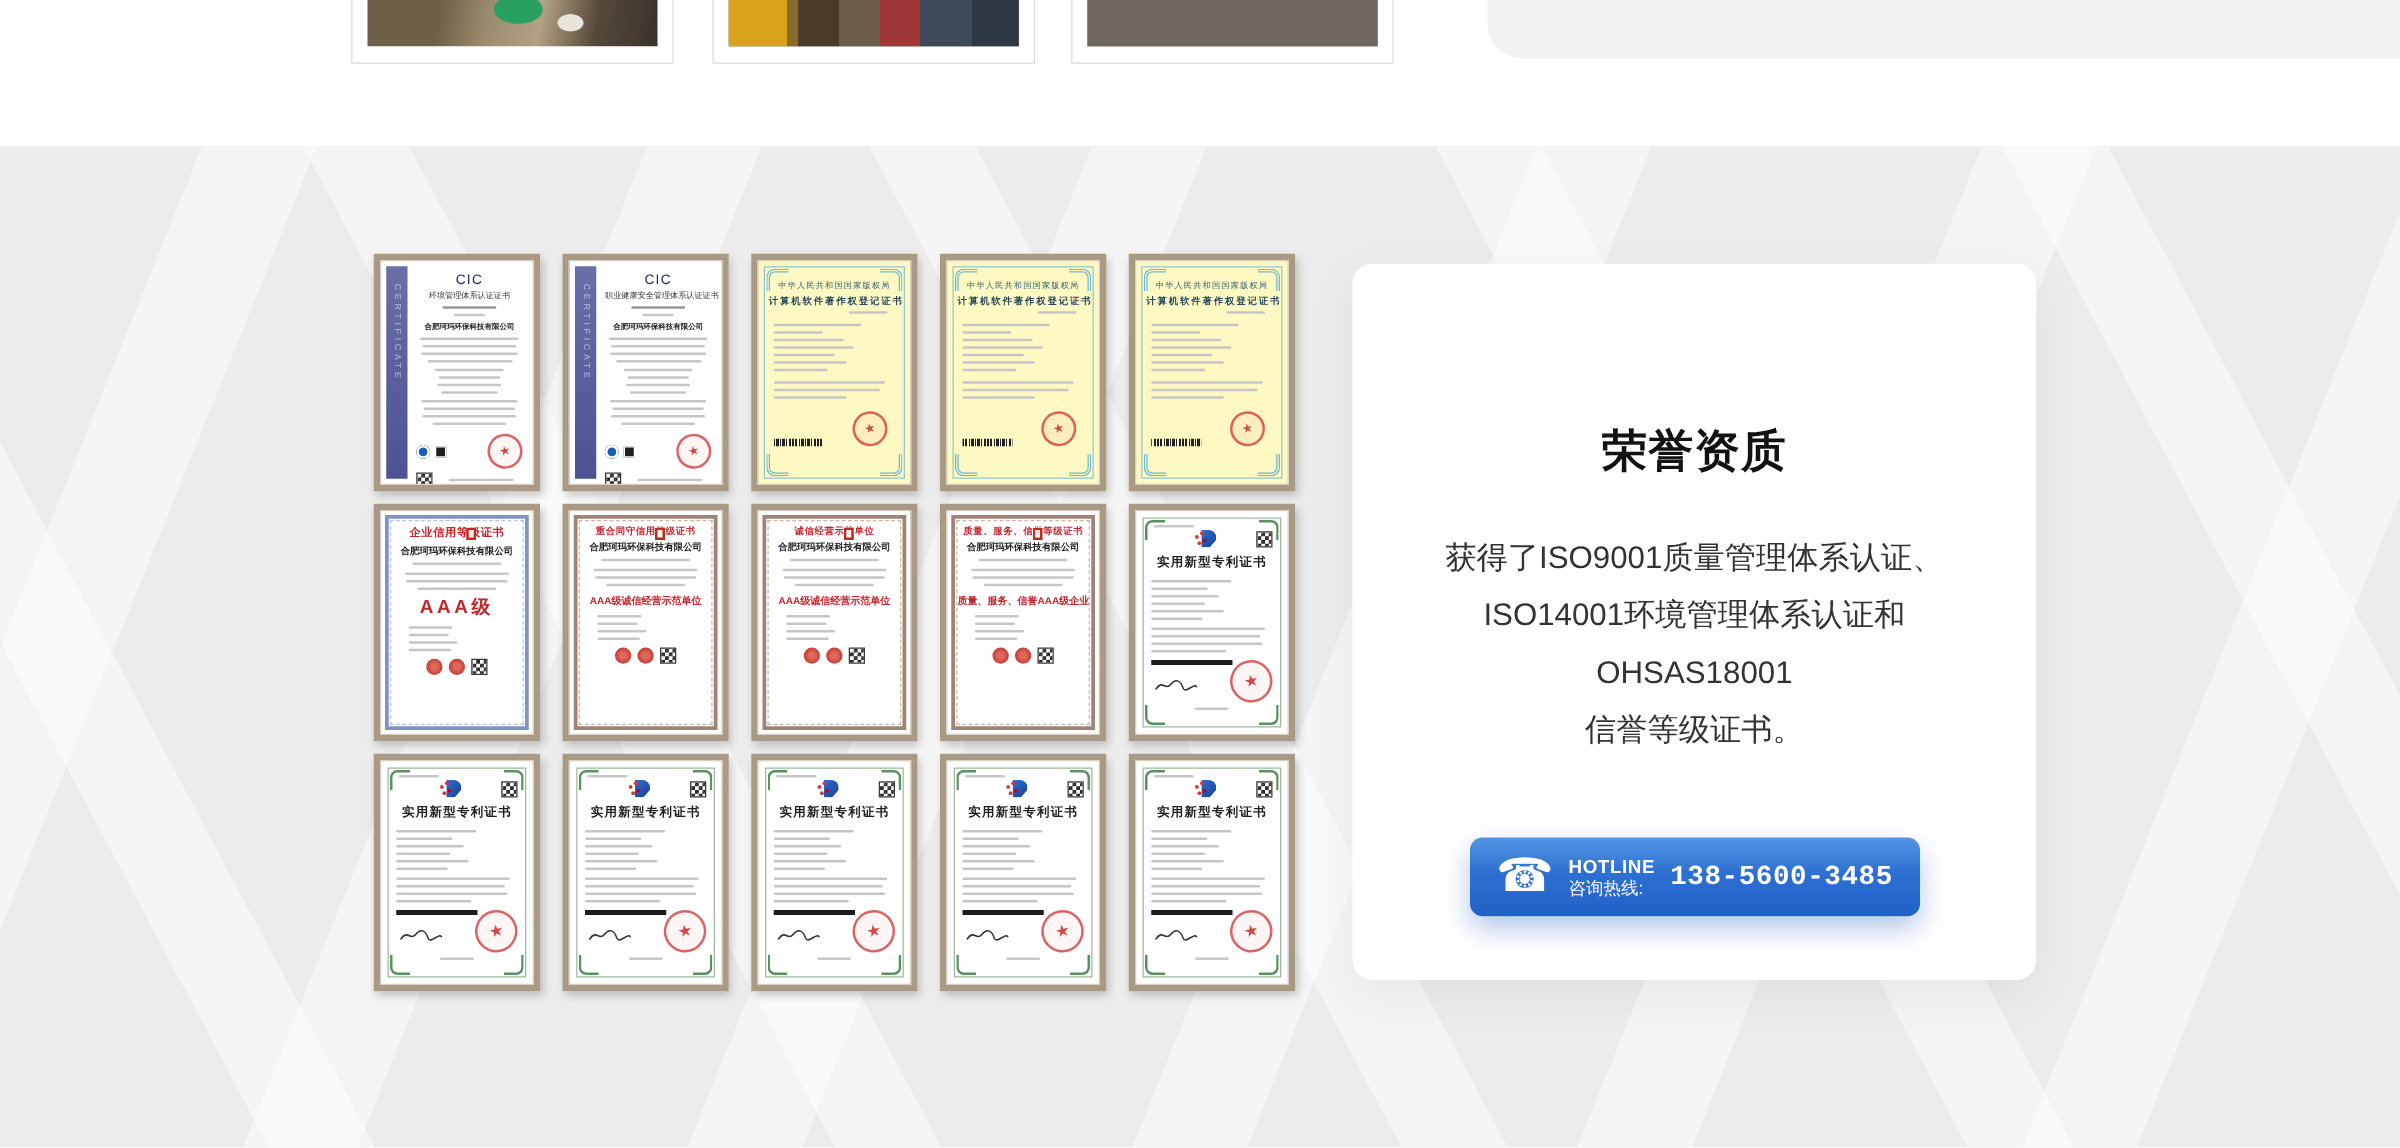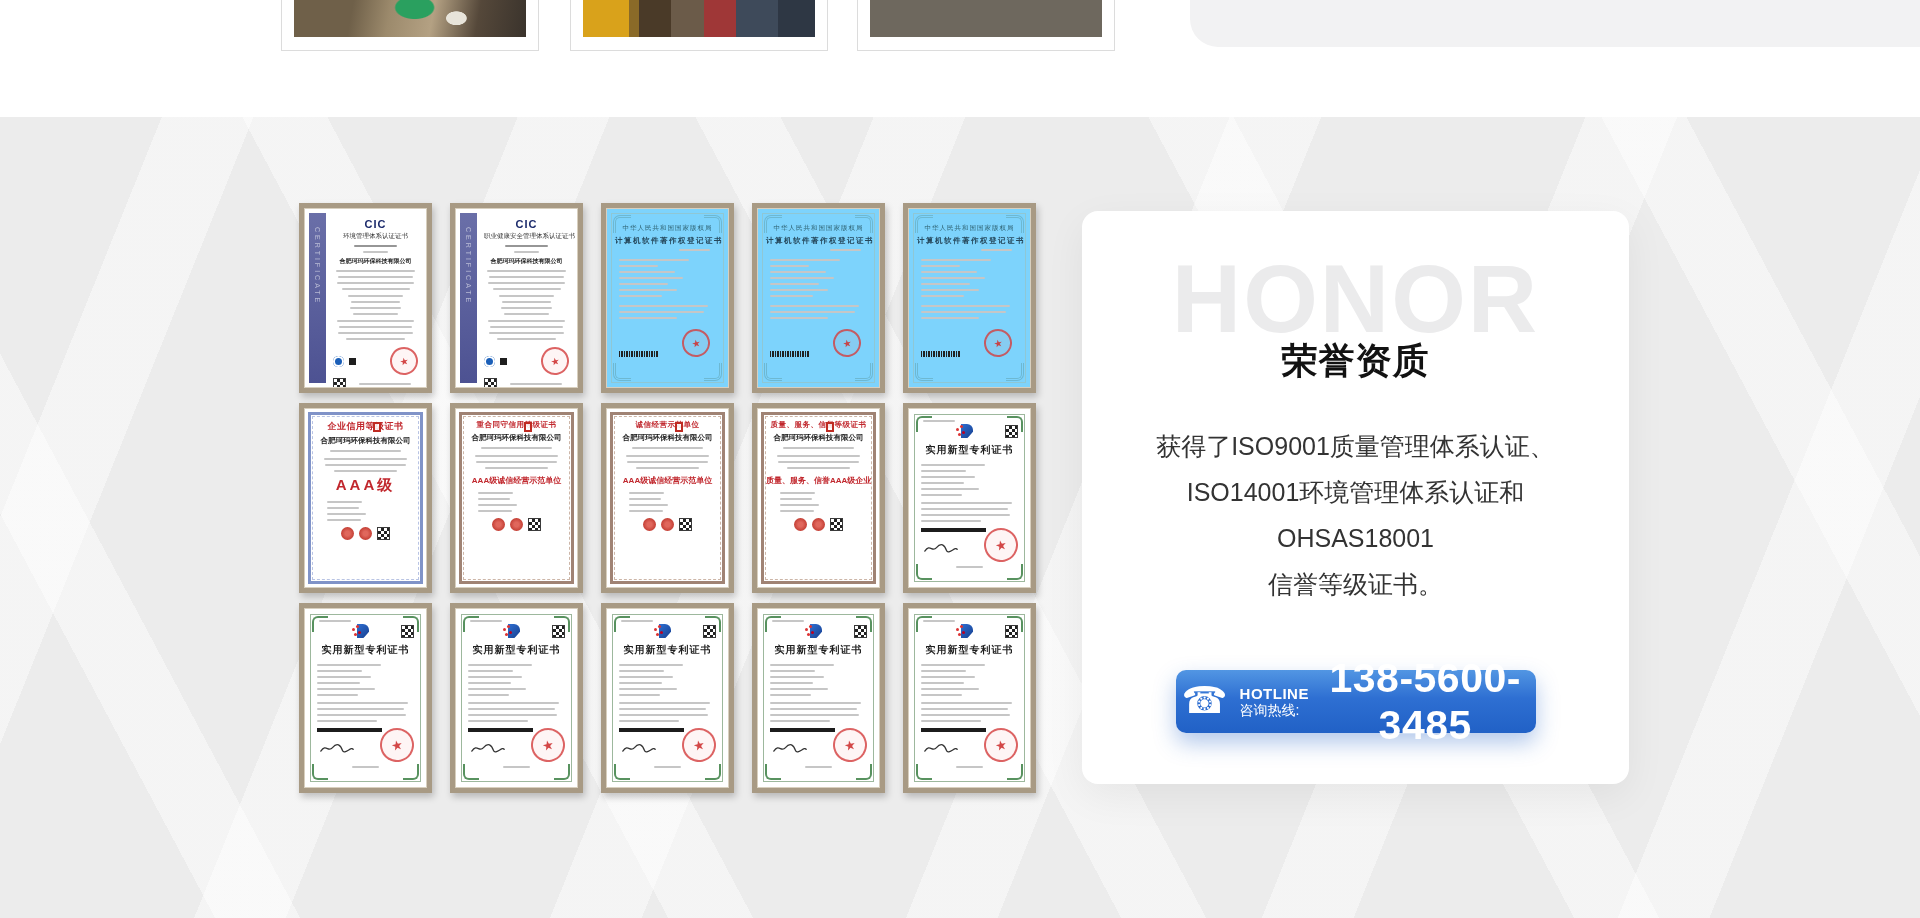--- a/index.html
+++ b/index.html
@@ -49,30 +49,30 @@
   .seal{display:flex;align-items:center;justify-content:center;border-radius:50%;
         border:2px solid rgba(212,62,62,.8);color:rgba(206,52,52,.9);
         background:rgba(240,130,130,.08);transform:rotate(-12deg);}
 
   
   .cic-band{position:absolute;left:5px;top:5px;bottom:5px;width:17px;
             background:linear-gradient(180deg,#6a6fa8,#4d5292);display:flex;justify-content:center;}
   .cic-band b{writing-mode:vertical-rl;font-size:7px;font-weight:400;letter-spacing:3px;
               color:rgba(255,255,255,.55);margin-top:14px;}
   .cic-body{margin-left:20px;text-align:center;}
-  .cic-brand{font-size:11px;font-weight:700;color:#1b2a6b;letter-spacing:1px;margin-top:2px;}
+  .cic-brand{font-size:11px;font-weight:400;color:#1b2a6b;letter-spacing:1px;margin-top:2px;}
   .cic-title{font-size:6.5px;color:#333;margin-top:2px;white-space:nowrap;}
   .cic-company{font-size:6px;font-weight:700;color:#222;margin-top:4px;white-space:nowrap;}
   .cic-foot{display:flex;align-items:center;gap:4px;margin-top:7px;}
   .cic-dot{width:11px;height:11px;border-radius:50%;background:#1b5fb8;box-shadow:inset 0 0 0 2px #fff,inset 0 0 0 3px #1b5fb8;}
   .cic-sq{width:9px;height:9px;background:#1e1e1e;box-shadow:inset 0 0 0 1px #fff;}
   .cic-seal{width:24px;height:24px;font-size:10px;margin-left:auto;}
 
   
-  .cert.cop{background:#7dd3fc;}
+  .cert.cop{background:#fef9c3;}
   .cop-inner{position:absolute;inset:5px;border:1px solid #8fc7d4;pointer-events:none;}
   .corner{position:absolute;width:15px;height:15px;border-left:3px double #6db8d2;border-top:3px double #6db8d2;border-radius:7px 0 0 0;}
   .corner.tr{transform:rotate(90deg);} .corner.br{transform:rotate(180deg);} .corner.bl{transform:rotate(270deg);}
   .cop-auth{font-size:6.5px;color:#2c5f6e;text-align:center;letter-spacing:1px;margin-top:8px;white-space:nowrap;}
   .cop-title{font-size:7.5px;font-weight:700;color:#25485c;text-align:center;letter-spacing:1.5px;margin-top:3px;white-space:nowrap;}
   .cop-lines{margin:8px 4px 0;}
   .cop-foot{display:flex;align-items:flex-end;margin:10px 4px 0;}
   .bc{height:6px;width:40px;background:repeating-linear-gradient(90deg,#222 0 1px,transparent 1px 2px,#222 2px 4px,transparent 4px 5px);}
   .cop-seal{width:24px;height:24px;font-size:10px;margin-left:auto;margin-right:6px;}
 
@@ -122,21 +122,21 @@
   .honor-desc{position:absolute;z-index:2;left:40px;right:40px;top:212px;text-align:center;
               font-size:25px;color:#333;line-height:46px;}
   .hotline{position:absolute;left:50%;transform:translateX(-50%);top:459px;width:360px;height:63px;
            border:none;border-radius:10px;display:flex;align-items:center;justify-content:center;gap:12px;
            background:linear-gradient(180deg,#5296e3 0%,#2e6fd2 45%,#2161c6 100%);
            color:#fff;box-shadow:0 10px 22px rgba(33,97,198,.35);cursor:pointer;}
   .phone-glyph{font-size:37px;line-height:1;margin-top:-2px;}
   .hotline-labels{display:flex;flex-direction:column;align-items:flex-start;line-height:1.15;text-align:center;}
   .hotline-labels .en{font-size:15px;font-weight:700;letter-spacing:.5px;}
   .hotline-labels .zh{font-size:14px;}
-  .hotline-number{font-size:41px;font-weight:700;letter-spacing:.5px;}
+  .hotline-number{font-size:22px;font-weight:700;letter-spacing:.5px;font-family:Liberation Mono, monospace;}
 </style>
 </head>
 <body>
 
 <div class="page">
 
   <div class="top-section">
     <div class="photo-card" style="left:281px">
       <div class="photo p1" role="img" aria-label="excavation-site-photo"></div>
     </div>
@@ -637,21 +637,20 @@
         <svg class="psig" width="36" height="13" viewBox="0 0 40 14">
           <path d="M2 10 C8 1 10 12 15 6 S24 3 26 9 S36 4 38 8" fill="none" stroke="#333" stroke-width="1.4" stroke-linecap="round"></path>
         </svg>
         <span class="seal pseal">★</span>
       </div>
       <i class="ln" style="width:26%;"></i>
     </div>
       </div>
 
     <div class="honor-card">
-      <div class="watermark">HONOR</div>
       <h2 class="honor-title">荣誉资质</h2>
       <div class="honor-desc" id="desc-lines">
           <div>获得了ISO9001质量管理体系认证、</div>
           <div>ISO14001环境管理体系认证和OHSAS18001</div>
           <div>信誉等级证书。</div>
         </div>
       <button class="hotline">
         <span class="phone-glyph">☎</span>
         <span class="hotline-labels">
           <span class="en">HOTLINE</span>

